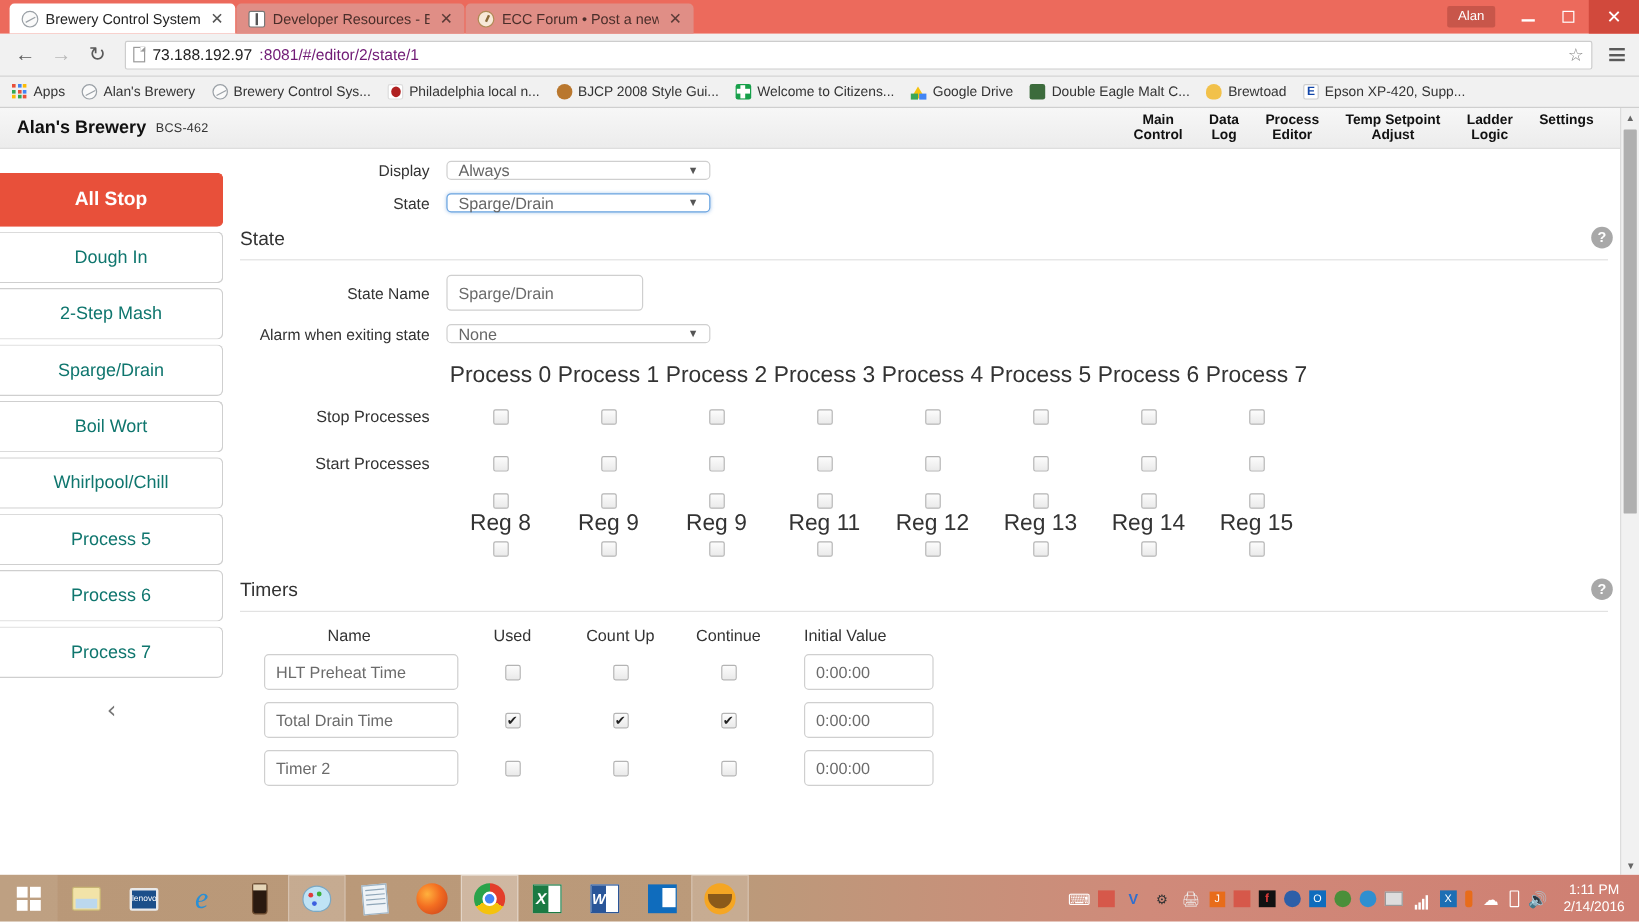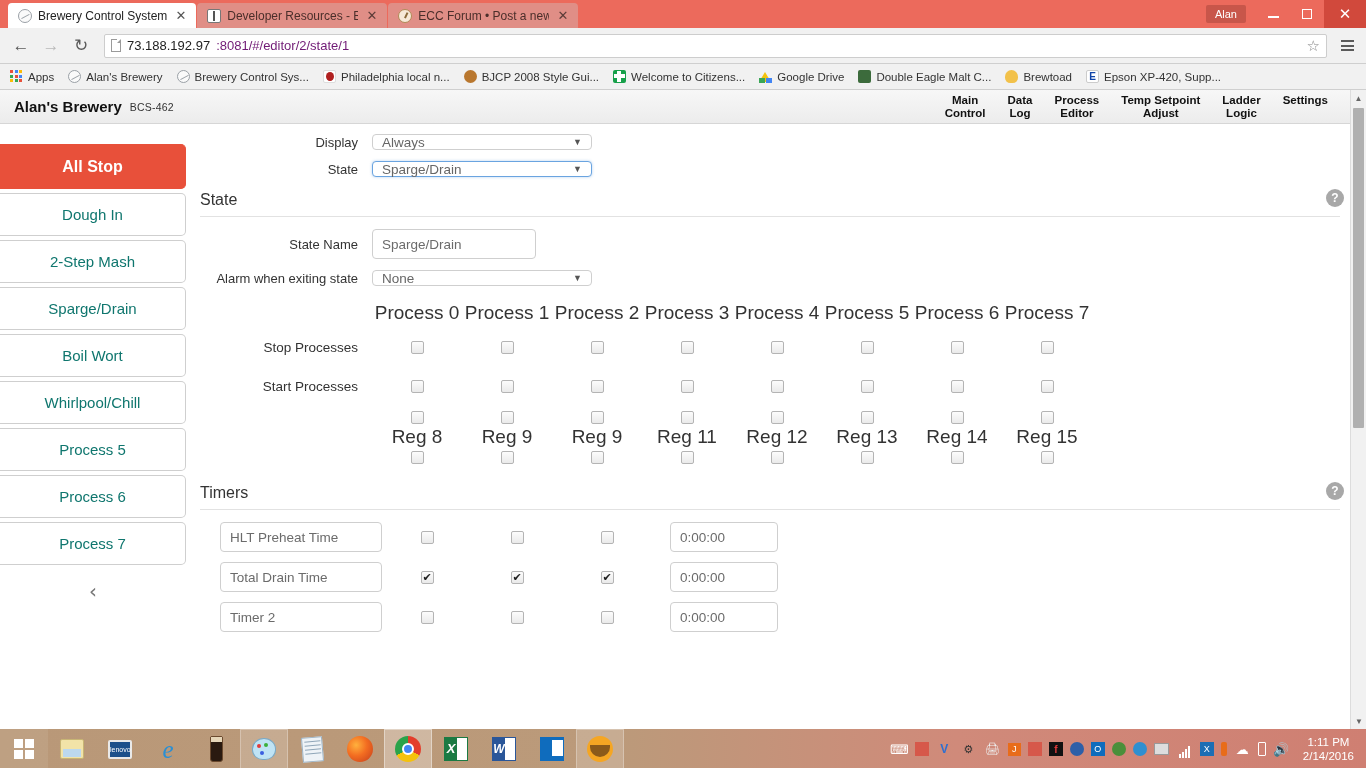--- a/index.html
+++ b/index.html
@@ -639,20 +639,27 @@
                 <span class="chk"></span>
               </span>
           </div>
         </div>
 
         <div class="section-head" style="margin-top:16px">
           <span>Timers</span>
           <span class="help-icon">?</span>
         </div>
 
+        <div class="tm-head">
+          <span class="tm-name">Name</span>
+          <span class="tm-col">Used</span>
+          <span class="tm-col">Count Up</span>
+          <span class="tm-col">Continue</span>
+          <span class="tm-init">Initial Value</span>
+        </div>
 
         <div class="tm-row">
           <span class="tm-name">
             <span class="txt">HLT Preheat Time</span>
           </span>
           <span class="tm-col">
               <span class="chk"></span>
             </span>
           <span class="tm-col">
               <span class="chk"></span>

